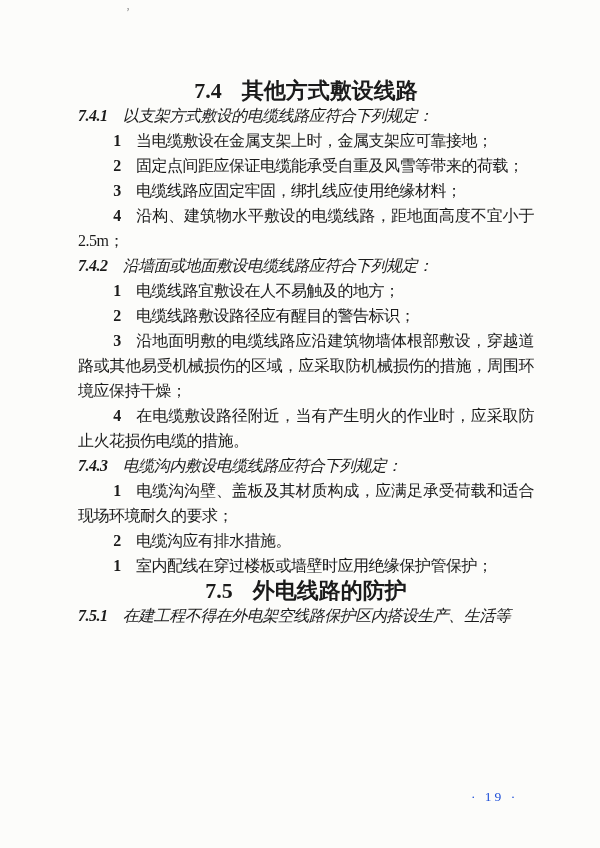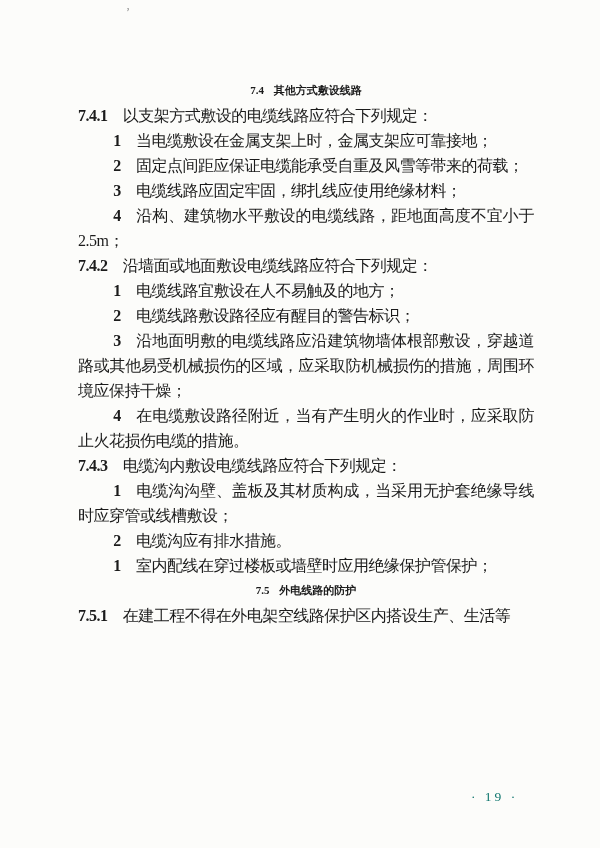--- a/index.html
+++ b/index.html
@@ -19,41 +19,41 @@
     position: absolute;
     left: 78px; top: 78px;
     width: 456px;
     font-size: 16px;
     line-height: 25px;
     letter-spacing: -0.5px;
     text-align: justify;
   }
   .content p { margin: 0; padding: 0; }
   .item { text-indent: 2.2em; }
-  .clause { text-indent: 0; }
+  .clause { text-indent: 0; font-style: italic; }
   .num {
     font-weight: bold;
     margin-right: 0.95em;
     white-space: nowrap;
   }
   .sec-heading {
     margin: 10px 0;
     text-align: center;
     text-indent: 0;
     font-weight: bold;
-    font-size: 11px;
+    font-size: 22px;
     letter-spacing: 0;
   }
   .sec-heading .num { margin-right: 0.9em; }
   .footer {
     position: absolute;
     top: 789px; left: 471px;
     font-size: 13.5px;
     letter-spacing: 3px;
-    color: #0f766e;
+    color: #1d4ed8;
   }
   .artifact {
     position: absolute;
     top: 5px; left: 126px;
     font-size: 12px;
     color: #8a8a8a;
   }
 </style>
 </head>
 <body>
@@ -83,21 +83,21 @@
     <p class="item"><span class="num">1</span><span>电缆线路宜敷设在人不易触及的地方；</span></p>
 
     <p class="item"><span class="num">2</span><span>电缆线路敷设路径应有醒目的警告标识；</span></p>
 
     <p class="item"><span class="num">3</span><span>沿地面明敷的电缆线路应沿建筑物墙体根部敷设，穿越道路或其他易受机械损伤的区域，应采取防机械损伤的措施，周围环境应保持干燥；</span></p>
 
     <p class="item"><span class="num">4</span><span>在电缆敷设路径附近，当有产生明火的作业时，应采取防止火花损伤电缆的措施。</span></p>
 
     <p class="clause"><span class="num">7.4.3</span><span>电缆沟内敷设电缆线路应符合下列规定：</span></p>
 
-    <p class="item"><span class="num">1</span><span>电缆沟沟壁、盖板及其材质构成，当采用无护套绝缘导线时应穿管或线槽敷设；</span></p>
+    <p class="item"><span class="num">1</span><span>电缆沟沟壁、盖板及其材质构成，应满足承受荷载和适合现场环境耐久的要求；</span></p>
 
     <p class="item"><span class="num">2</span><span>电缆沟应有排水措施。</span></p>
 
 
     <p class="item"><span class="num">1</span><span>室内配线在穿过楼板或墙壁时应用绝缘保护管保护；</span></p>
 
 
 
     <p class="sec-heading"><span class="num">7.5</span><span>外电线路的防护</span></p>
 

